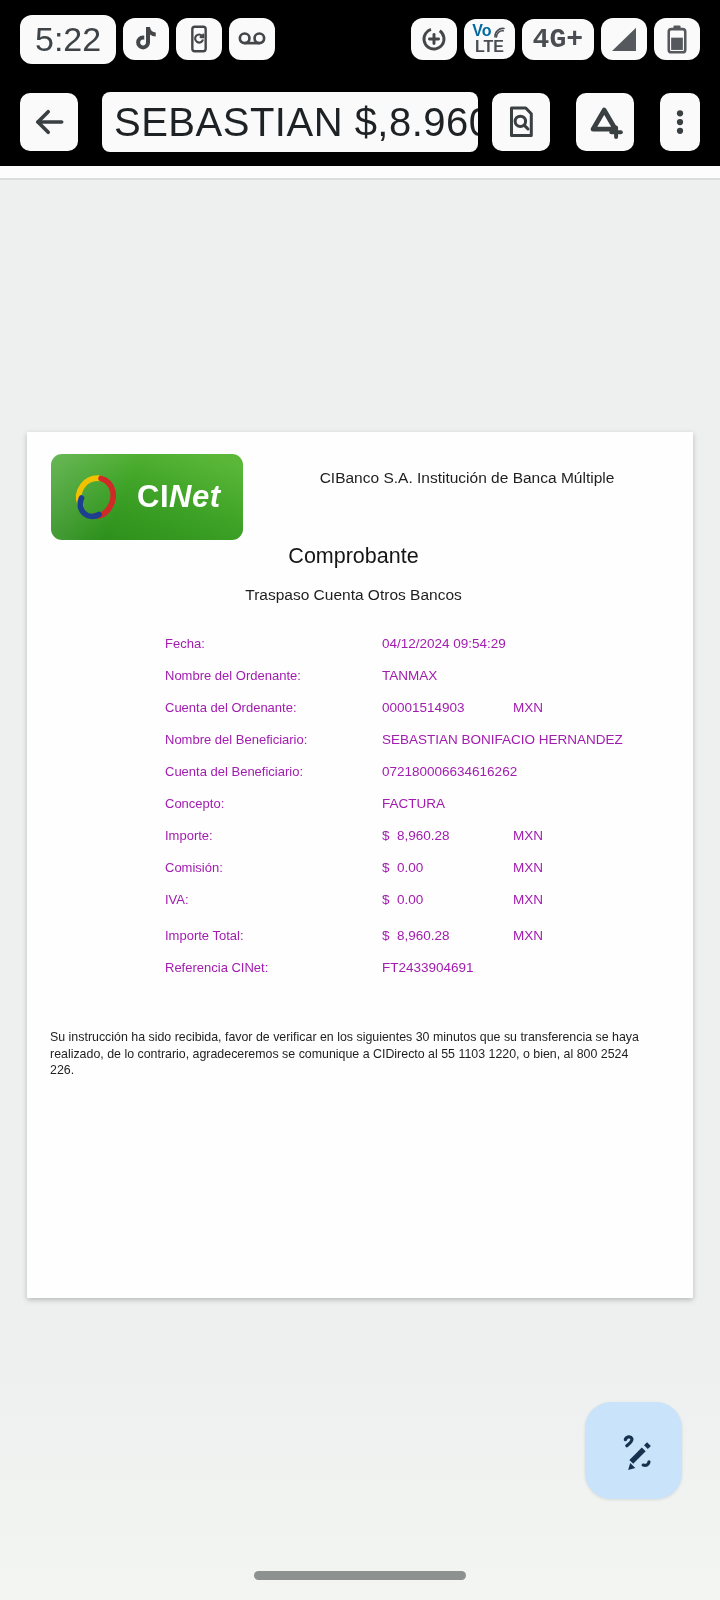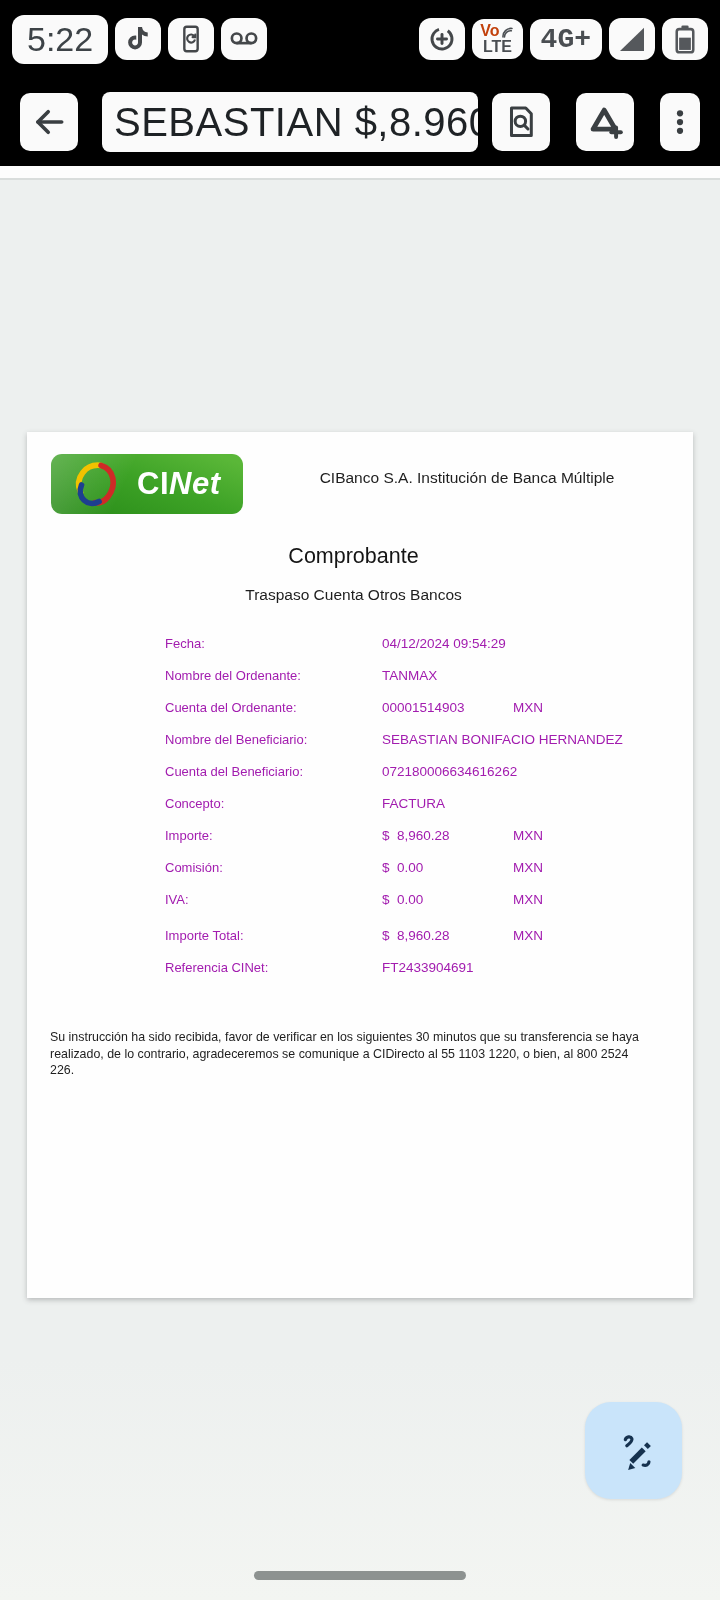--- a/index.html
+++ b/index.html
@@ -6,31 +6,31 @@
   html,body { margin:0; padding:0; }
   body {
     width:720px; height:1600px; position:relative; overflow:hidden;
     background: linear-gradient(180deg,#edf0ef 0%, #edf0ef 85%, #f3f5f2 100%);
     font-family:"Liberation Sans", sans-serif;
   }
 
   
   .status-bar{
     position:absolute; top:0; left:0; width:720px; height:78px; background:#000;
-    display:flex; align-items:center; justify-content:space-between; padding:0 12px;
+    display:flex; align-items:center; justify-content:space-between; padding:0 20px;
   }
   .sb-group{ display:flex; align-items:center; gap:7px; }
   .chip{
     background:#fafafa; border-radius:12px; display:flex; align-items:center;
     justify-content:center; padding:5px 7px; min-height:40px;
   }
   .time-text{ font-size:34px; color:#3d4347; padding:0 8px; font-weight:400; }
   .sb-icon{ width:32px; height:32px; display:block; }
   .volte{ display:flex; flex-direction:column; align-items:center; line-height:1; padding:3px 8px; }
-  .volte .l1{ display:flex; align-items:flex-end; gap:1px; font-size:16px; font-weight:bold; color:#c2410c;text-align:right; }
+  .volte .l1{ display:flex; align-items:flex-end; gap:1px; font-size:16px; font-weight:bold; color:#0369a1;text-align:right; }
   .volte .l2{ font-size:16px; font-weight:bold; color:#4a4e52; }
   .net-type{ font-size:28px; font-weight:bold; color:#4a4e52; padding:0 4px;font-family:Liberation Mono, monospace; }
 
   
   .app-bar{
     position:absolute; top:78px; left:0; width:720px; height:88px; background:#000;
     display:flex; align-items:center; padding:0 20px;
   }
   .icon-chip{
     background:#fafafa; border-radius:10px; border:none; display:flex; align-items:center;
@@ -49,21 +49,21 @@
     position:absolute; top:166px; left:0; width:720px; height:14px; background:#fdfdfd;
     border-bottom:2px solid #d9dddc;
   }
 
   
   .page{
     position:absolute; left:27px; top:432px; width:666px; height:866px;
     background:#fefefe; box-shadow:0 2px 5px rgba(60,64,67,0.30);
   }
   .cinet-logo{
-    position:absolute; left:24px; top:22px; width:192px; height:60px; border-radius:11px;
+    position:absolute; left:24px; top:22px; width:192px; height:86px; border-radius:11px;
     background:
       linear-gradient(115deg, rgba(255,255,255,0.22) 0%, rgba(255,255,255,0) 40%),
       linear-gradient(200deg,#5ab738 8%, #3da226 48%, #2b8e1a 92%);
     display:flex; align-items:center; padding-left:14px; overflow:hidden;
   }
   .logo-swirl{ width:66px; height:66px; flex:0 0 auto; }
   .logo-text{ color:#fff; font-size:31px; font-weight:bold; margin-left:6px; letter-spacing:0.5px; }
   .logo-text .net{ font-style:italic; }
   .bank-header{
     position:absolute; left:268px; top:36px; width:344px; text-align:center;

